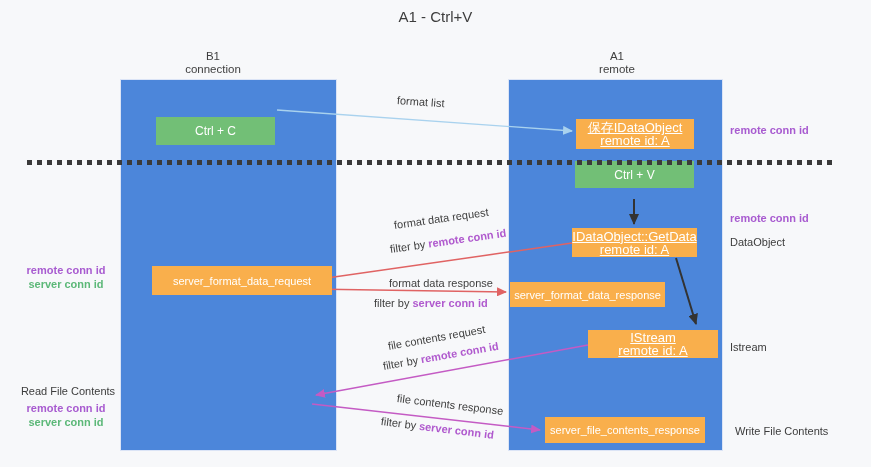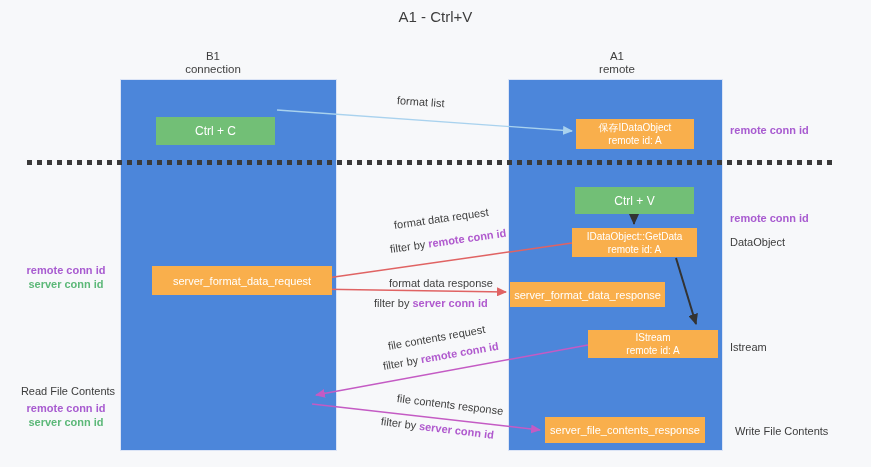--- a/index.html
+++ b/index.html
@@ -29,21 +29,21 @@
   }
   .node{
     display:flex;align-items:center;justify-content:center;
     flex-direction:column;
     color:#ffffff;text-align:center;
     box-sizing:border-box;
     z-index:5;
   }
   .green{background:#72bf76;font-size:12px;}
   .orange{background:#f9af4c;font-size:11px;}
-  .two-line{font-size:10px;line-height:13px;}
+  .two-line{font-size:13px;line-height:13px;text-decoration:underline;}
   .dashed-line{
     left:27px;top:160px;width:806px;height:5px;
     background:repeating-linear-gradient(90deg,#3a3a3a 0 5px,transparent 5px 10px);
     z-index:6;
   }
   svg.arrows{left:0;top:0;z-index:4;pointer-events:none;}
   .arrow-label{
     font-size:11px;color:#3f3f3f;white-space:nowrap;
     transform-origin:left center;z-index:7;
   }
@@ -101,21 +101,21 @@
     <line x1="312" y1="404" x2="540" y2="430" stroke="#c45bc4" stroke-width="1.5" marker-end="url(#m-magenta)"></line>
   </svg>
 
   <div class="abs node green" style="left:156px;top:95px;width:119px;height:28px;margin-top:22px;">
     <span>Ctrl + C</span>
   </div>
   <div class="abs node orange two-line" style="left:576px;top:119px;width:118px;height:30px;">
     <div>保存IDataObject</div>
     <div>remote id: A</div>
   </div>
-  <div class="abs node green" style="left:575px;top:187px;width:119px;height:27px;">
+  <div class="abs node green" style="left:575px;top:161px;width:119px;height:27px;">
     <span>Ctrl + V</span>
   </div>
   <div class="abs node orange two-line" style="left:572px;top:228px;width:125px;height:29px;">
     <div>IDataObject::GetData</div>
     <div>remote id: A</div>
   </div>
   <div class="abs node orange" style="left:152px;top:266px;width:180px;height:29px;">
     <span>server_format_data_request</span>
   </div>
   <div class="abs node orange" style="left:510px;top:282px;width:155px;height:25px;">

